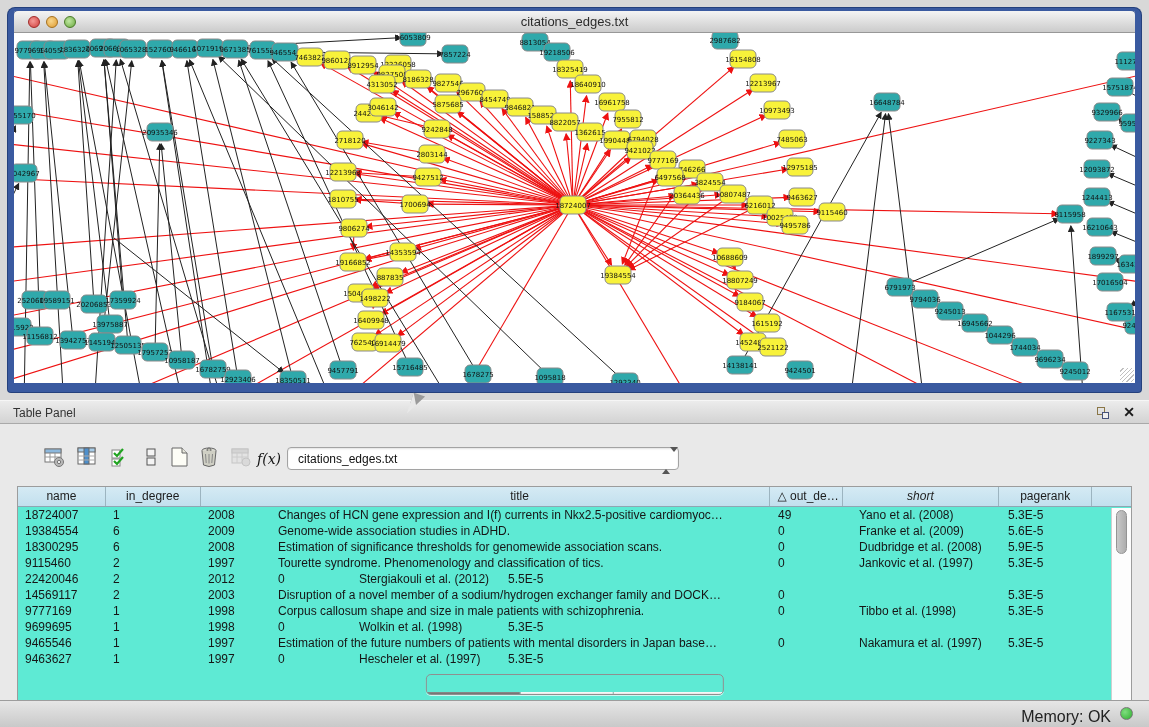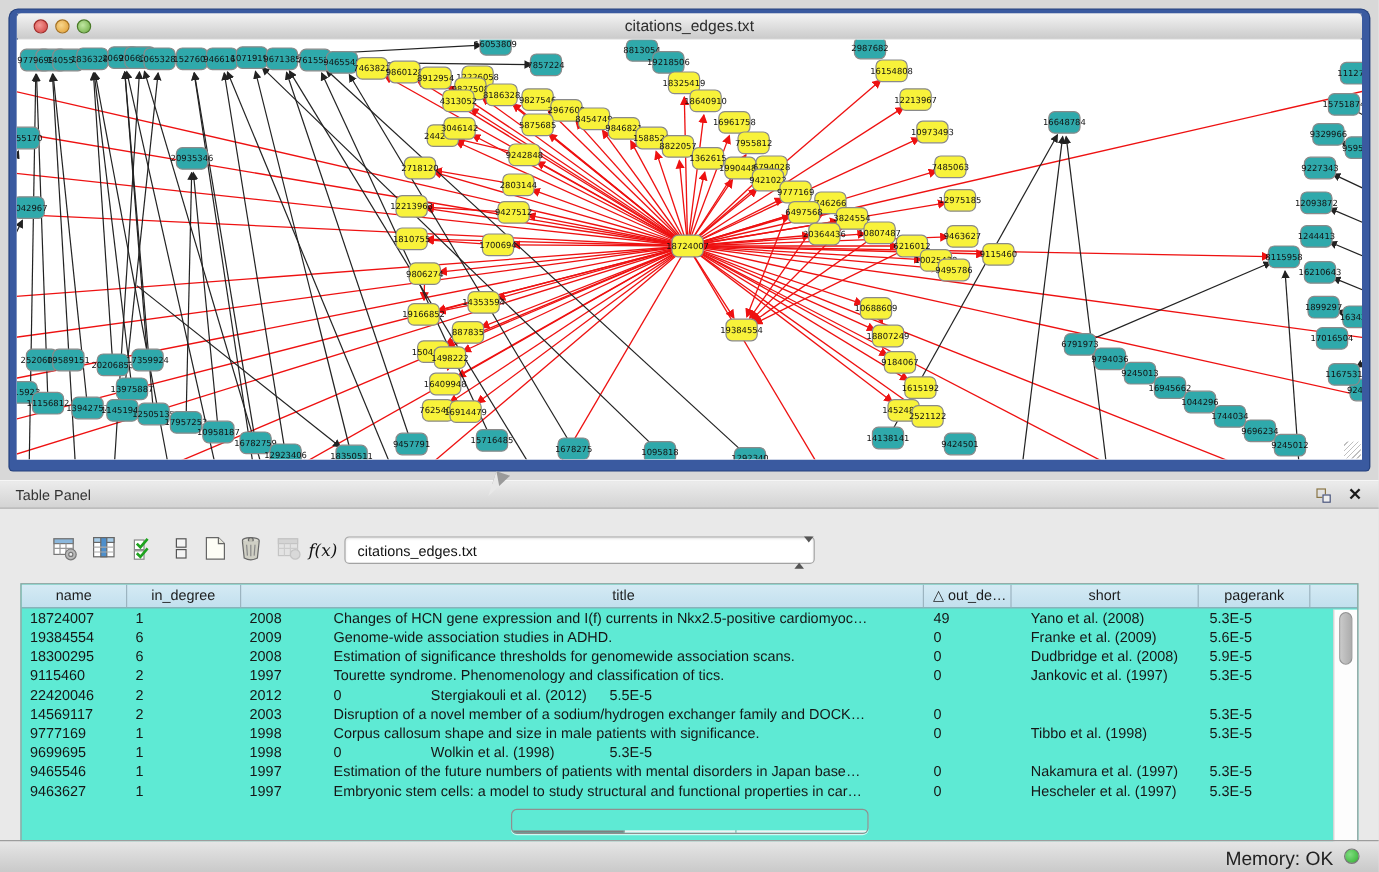--- a/index.html
+++ b/index.html
@@ -606,21 +606,21 @@
     <span class="combo-arrows"><span class="up"></span><span class="dn"></span></span>
   </div>
 
   <div class="tbl">
     <div class="thead" id="thead">
         <div class="th" style="width: 88px;">name</div>
         <div class="th" style="width: 95px;">in_degree</div>
         <div class="th" style="width: 70px; margin-top: 44px;">year</div>
         <div class="th" style="width: 500px;">title</div>
         <div class="th" style="width: 73px; text-align: center; padding-left: 5px;">△ out_de…</div>
-        <div class="th" style="width: 157px;">short</div>
+        <div class="th" style="width: 157px; font-style: italic;">short</div>
         <div class="th" style="width: 93px;">pagerank</div>
         <div class="th" style="width: 39px;"></div>
       </div>
     <div id="tbody">
         <div class="trow">
           <div class="td" style="width: 88px;">18724007</div>
           <div class="td" style="width: 95px;">1</div>
           <div class="td" style="width: 70px;">2008</div>
           <div class="td" style="width: 500px;">Changes of HCN gene expression and I(f) currents in Nkx2.5-positive cardiomyoc…</div>
           <div class="td" style="width: 73px;">49</div>
@@ -668,21 +668,21 @@
           <div class="td" style="width: 70px;">2003</div>
           <div class="td" style="width: 500px;">Disruption of a novel member of a sodium/hydrogen exchanger family and DOCK…</div>
           <div class="td" style="width: 73px;">0</div>
           <div class="td" style="width: 157px; padding-left: 15px; margin-top: 20px;">de Silva et al. (2003)</div>
           <div class="td" style="width: 93px;">5.3E-5</div>
         </div>
         <div class="trow">
           <div class="td" style="width: 88px;">9777169</div>
           <div class="td" style="width: 95px;">1</div>
           <div class="td" style="width: 70px;">1998</div>
-          <div class="td" style="width: 500px;">Corpus callosum shape and size in male patients with significance.</div>
+          <div class="td" style="width: 500px;">Corpus callosum shape and size in male patients with schizophrenia.</div>
           <div class="td" style="width: 73px;">0</div>
           <div class="td" style="width: 157px; padding-left: 15px;">Tibbo et al. (1998)</div>
           <div class="td" style="width: 93px;">5.3E-5</div>
         </div>
         <div class="trow">
           <div class="td" style="width: 88px;">9699695</div>
           <div class="td" style="width: 95px;">1</div>
           <div class="td" style="width: 70px;">1998</div>
           <div class="td" style="width: 73px;">0</div>
           <div class="td" style="width: 157px; padding-left: 15px;">Wolkin et al. (1998)</div>
@@ -694,21 +694,20 @@
           <div class="td" style="width: 70px;">1997</div>
           <div class="td" style="width: 500px;">Estimation of the future numbers of patients with mental disorders in Japan base…</div>
           <div class="td" style="width: 73px;">0</div>
           <div class="td" style="width: 157px; padding-left: 15px;">Nakamura et al. (1997)</div>
           <div class="td" style="width: 93px;">5.3E-5</div>
         </div>
         <div class="trow">
           <div class="td" style="width: 88px;">9463627</div>
           <div class="td" style="width: 95px;">1</div>
           <div class="td" style="width: 70px;">1997</div>
-          <div class="td" style="width: 500px;">Embryonic stem cells: a model to study structural and functional properties in car…</div>
           <div class="td" style="width: 73px;">0</div>
           <div class="td" style="width: 157px; padding-left: 15px;">Hescheler et al. (1997)</div>
           <div class="td" style="width: 93px;">5.3E-5</div>
         </div>
       </div>
     <div class="scroll-lane">
       <div class="thumb"></div>
     </div>
   </div>
 

